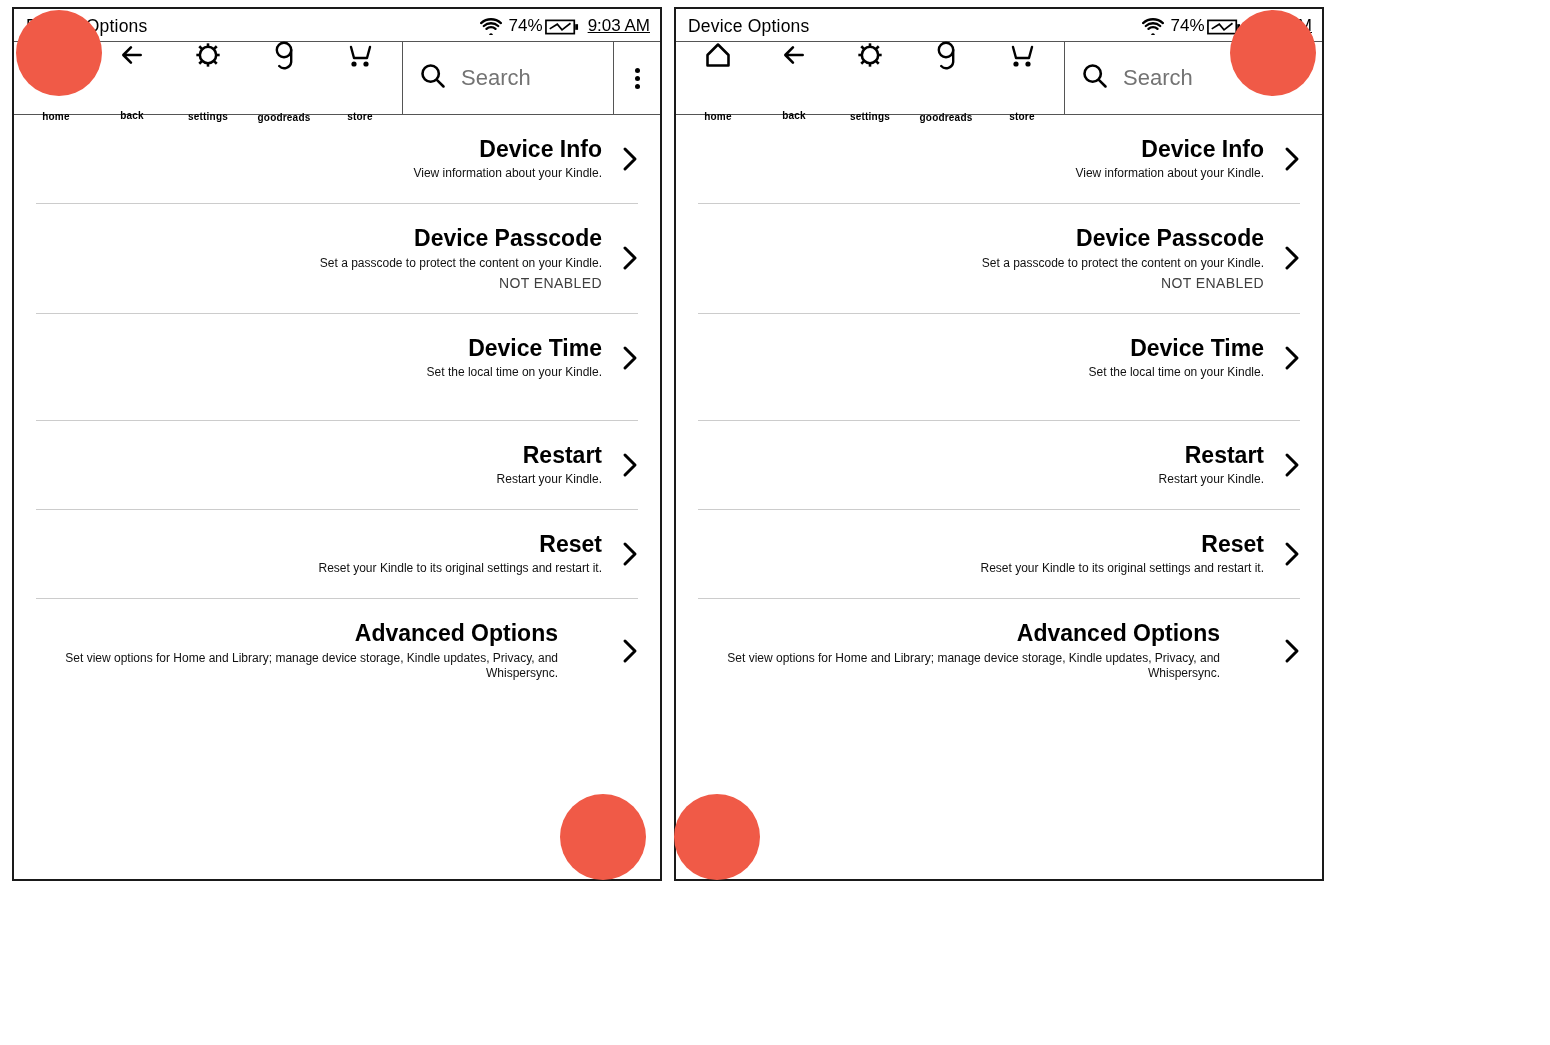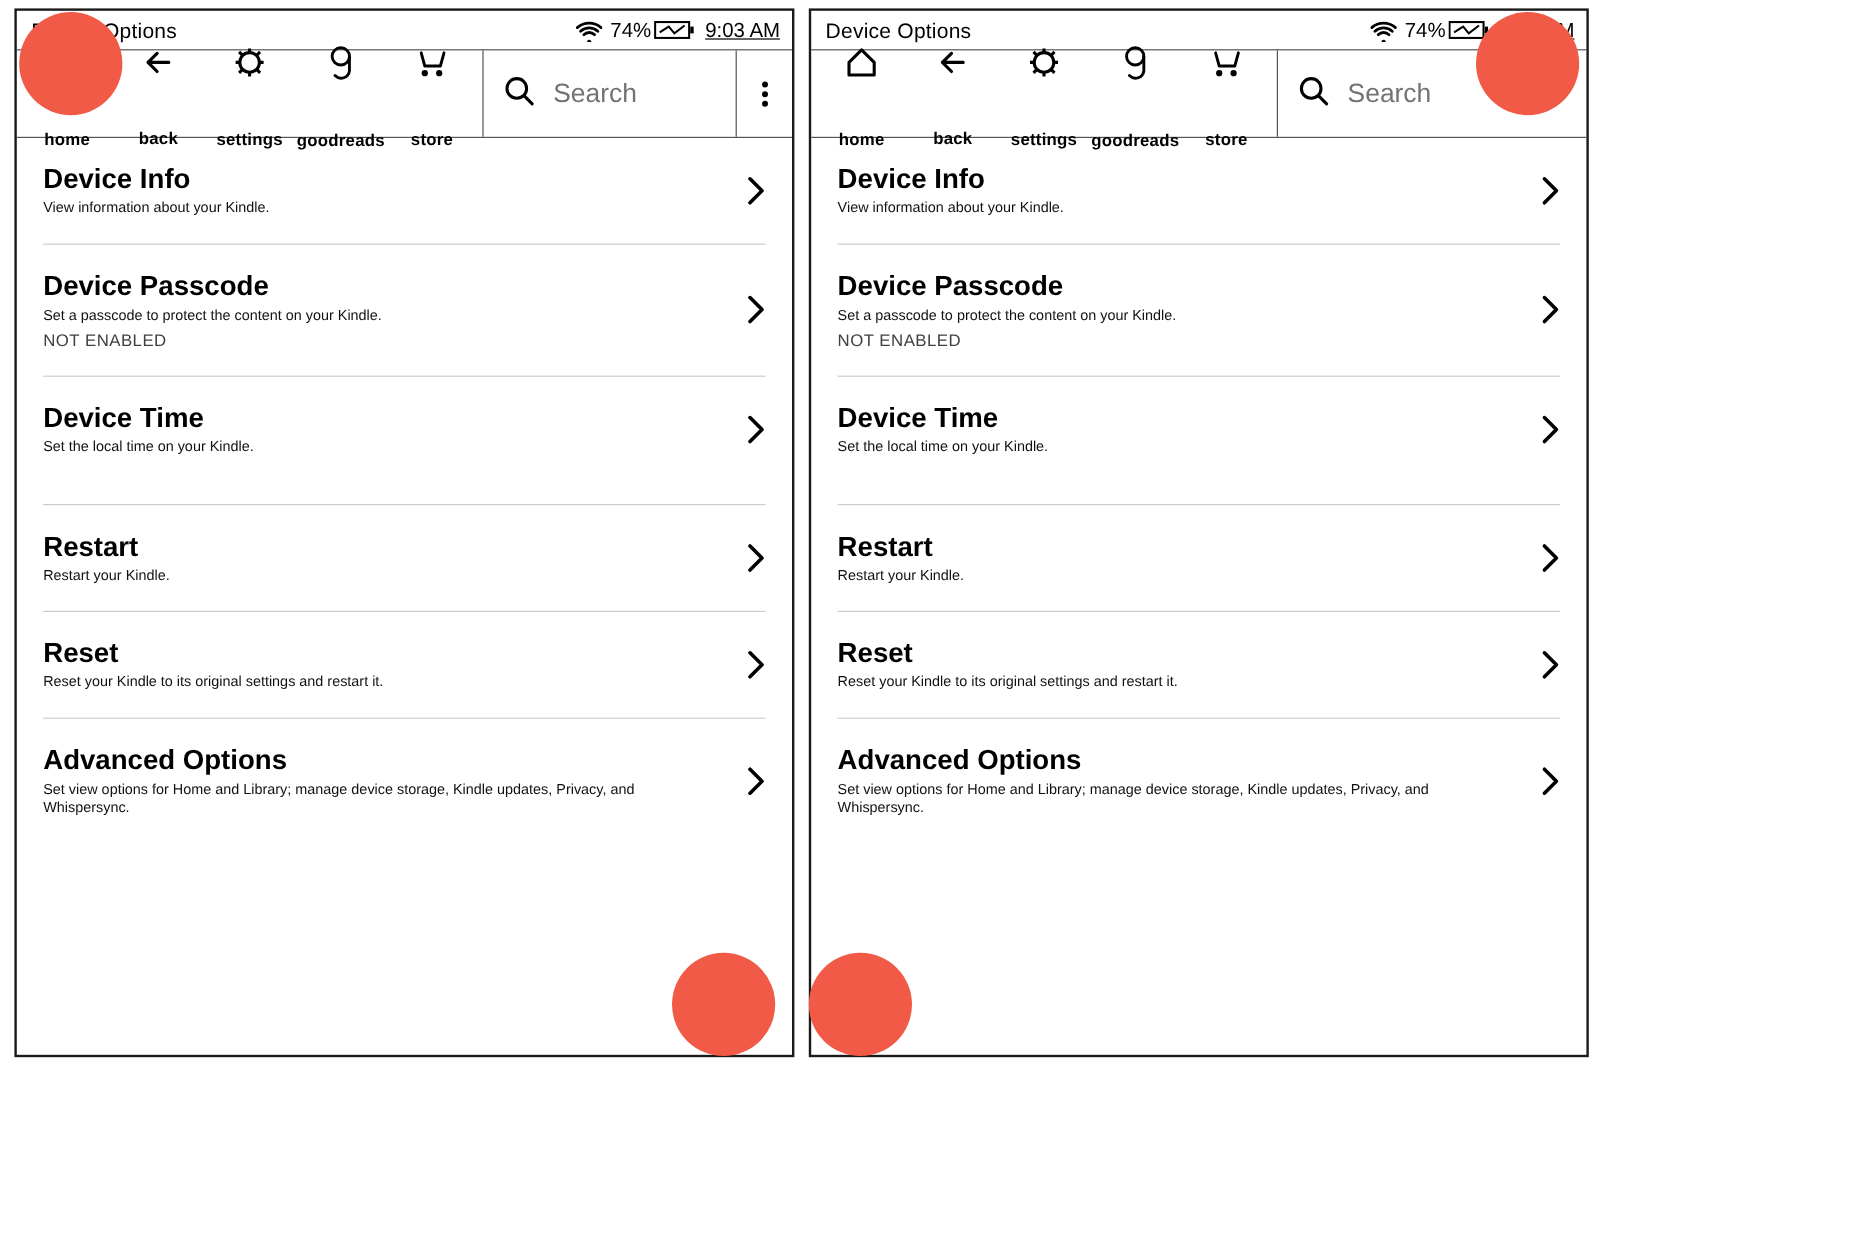--- a/index.html
+++ b/index.html
@@ -37,21 +37,21 @@
     height: 26px;
   }
   .status-title { letter-spacing: 0.2px; }
   .status-right {
     display: flex;
     align-items: center;
     gap: 7px;
     font-size: 17px;
   }
   .wifi-icon svg { display:block; }
-  .battery-wrap { display:flex; align-items:flex-start; gap:2px; }
+  .battery-wrap { display:flex; align-items:flex-end; gap:2px; }
   .battery-pct { font-size: 17px; }
   .battery-icon svg { display:block; }
   .clock { font-size: 17px; margin-left: 2px; text-decoration: underline;}
 
   
   .toolbar {
     display: flex;
     border-top: 1px solid #555;
     border-bottom: 1px solid #555;
     height: 72px;
@@ -64,21 +64,21 @@
   .tb-btn {
     width: 76px;
     display: flex;
     flex-direction: column;
     align-items: center;
     justify-content: center;
     gap: 2px;
     cursor: pointer;
   }
   .tb-btn .icon-slot { height: 34px; display:flex; align-items:center; justify-content:center;}
-  .tb-btn .lbl { font-size: 14px; font-weight: 700; letter-spacing: 0.2px; margin-top: 40px;}
+  .tb-btn .lbl { font-size: 10px; font-weight: 700; letter-spacing: 0.2px; margin-top: 40px;}
   .toolbar-search {
     flex: 1;
     display: flex;
     align-items: center;
     border-left: 1px solid #555;
     padding-left: 16px;
     gap: 14px;
   }
   .toolbar-search .srch-txt {
     color: #737373;
@@ -97,20 +97,21 @@
   }
 
   
   .settings-list { padding: 0 22px; }
   .row {
     display: flex;
     align-items: center;
     padding: 22px 0 22px 0;
     border-bottom: 1px solid #ccc;
     cursor: pointer;
+    text-align: right;
   }
   .row:last-child { border-bottom: none; gap: 44px; }
   .row.two-extra { padding-bottom: 40px; }
   .row-text { flex: 1; padding-right: 20px; }
   .row-title {
     font-size: 23px;
     font-weight: 700;
     line-height: 1.1;
     margin-bottom: 4px;
   }

